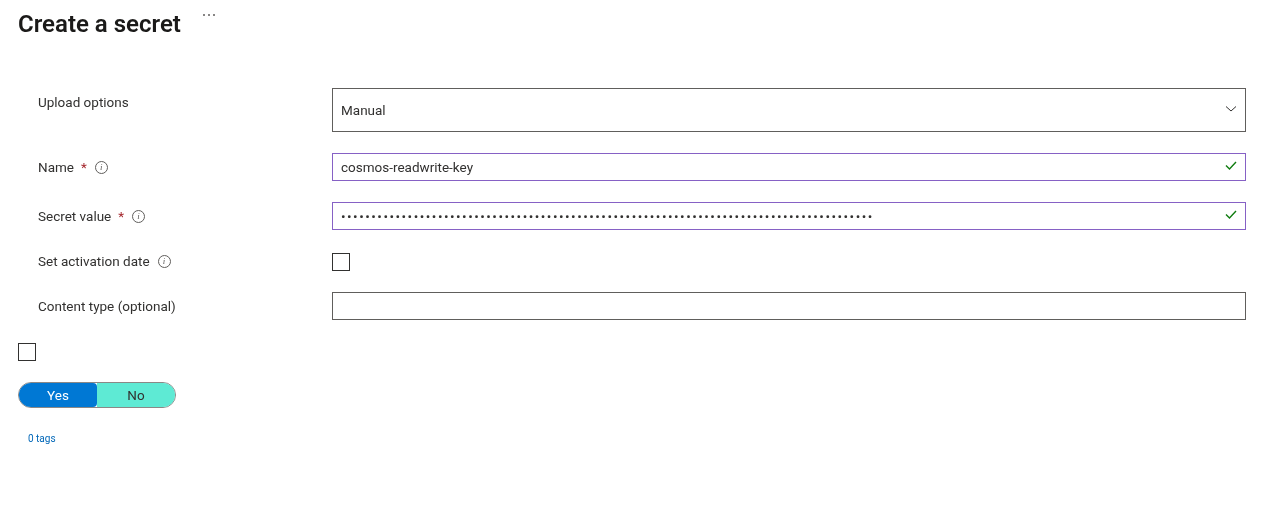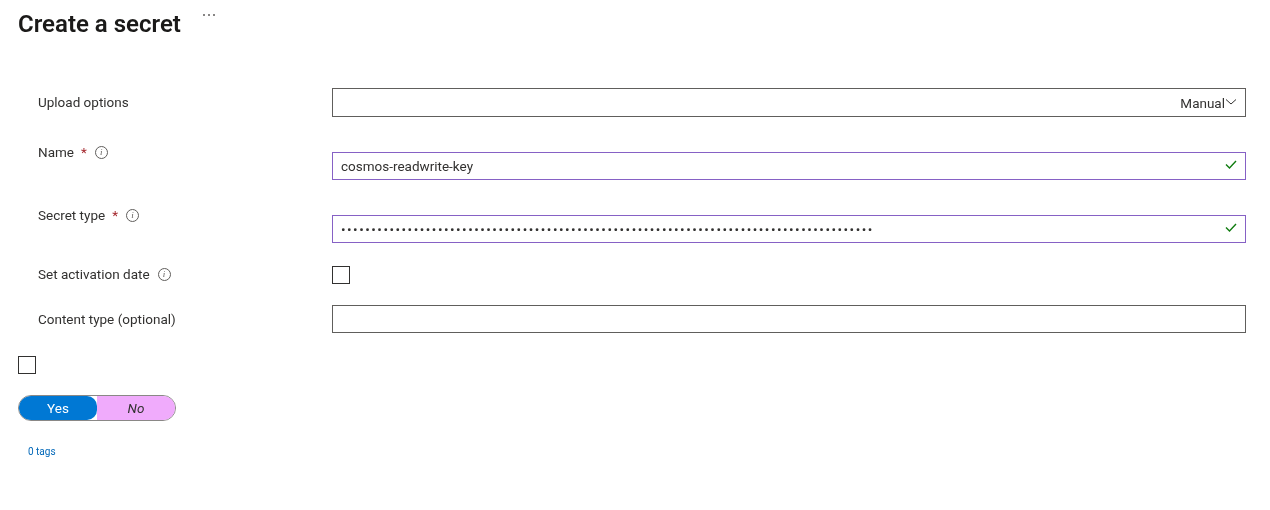--- a/index.html
+++ b/index.html
@@ -36,51 +36,51 @@
     width:13px; height:13px; border:1px solid #605e5c; border-radius:50%;
     margin-left:3px;
   }
   .info-icon::before {
     content:"i"; font-family: Georgia, serif; font-style: italic;
     font-size:9px; color:#605e5c; line-height:1;
   }
   .field-col { flex:1; padding-right: 6px; }
 
   .select-box {
-    border:1px solid #605e5c; height:29px; display:flex; align-items:center;
-    justify-content: flex-end; padding:0 8px; cursor:pointer;
+    border:1px solid #605e5c; height:44px; display:flex; align-items:center;
+    justify-content: space-between; padding:0 8px; cursor:pointer;
   }
   .select-box .chev { flex-shrink:0; }
 
   .text-input {
     width:100%; height:28px; border:1px solid #605e5c; padding:0 30px 0 8px;
     font-family:inherit; font-size:13.5px; color:#323130; outline:none;
     background:#fff;
   }
-  .validated-wrap { position: relative; margin-top: 14px; }
+  .validated-wrap { position: relative; }
   .validated-wrap .check {
     position:absolute; right:8px; top:50%; transform:translateY(-50%);
   }
   .purple-border { border:1px solid #8661c5 !important; }
 
   .checkbox {
     width:18px; height:18px; border:1px solid #323130; background:#fff; cursor:pointer;
     margin-top:2px;
   }
 
   .toggle-group {
     display:inline-flex; border:1px solid #8a8886; border-radius:14px; overflow:hidden;
     height:26px; margin-top:0;
   }
   .toggle-opt {
     min-width:78px; display:flex; align-items:center; justify-content:center;
     font-size:13.5px; cursor:pointer; padding:0 16px;
   }
-  .toggle-opt.active { background:#0078d4; color:#fff; border-radius:10px; }
-  .toggle-opt:not(.active) { background:#f0abfc; color:#323130;font-style:italic; }
+  .toggle-opt.active { background:#0078d4; color:#fff; border-radius:4px; }
+  .toggle-opt:not(.active) { background:#5eead4; color:#323130; }
 
   .tags-link { color:#0067b8; font-size:10px; padding-left:10px; cursor:pointer; }
 
   .row-checkbox .label-col { padding-top:2px; }
   .row-toggle  .label-col { padding-top:4px; }
   .row-tags    .label-col { padding-top:0; }
   .row-tags    .field-col { padding-top:0; }
 </style>
 </head>
 <body>
@@ -125,21 +125,21 @@
           <svg width="14" height="14" viewBox="0 0 14 14">
               <path d="M2 7 L5.5 10.5 L12 3.5" fill="none" stroke="#107c10" stroke-width="1.4"></path>
             </svg>
         </span>
       </div>
     </div>
   </div>
 
   <div class="form-row">
     <div class="label-col">
-      <span>Secret type</span>
+      <span>Secret value</span>
       <span class="req">*</span>
       <span class="info-icon"></span>
     </div>
     <div class="field-col">
       <div class="validated-wrap">
         <input type="text" class="text-input purple-border" style="letter-spacing: 1.5px;" value="••••••••••••••••••••••••••••••••••••••••••••••••••••••••••••••••••••••••••••••••••••••••">
         <span class="check">
           <svg width="14" height="14" viewBox="0 0 14 14">
               <path d="M2 7 L5.5 10.5 L12 3.5" fill="none" stroke="#107c10" stroke-width="1.4"></path>
             </svg>

